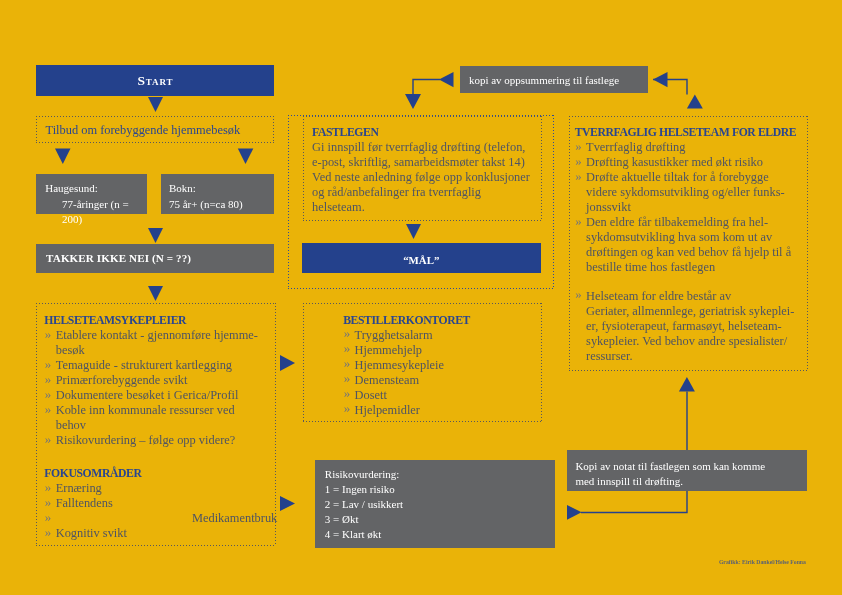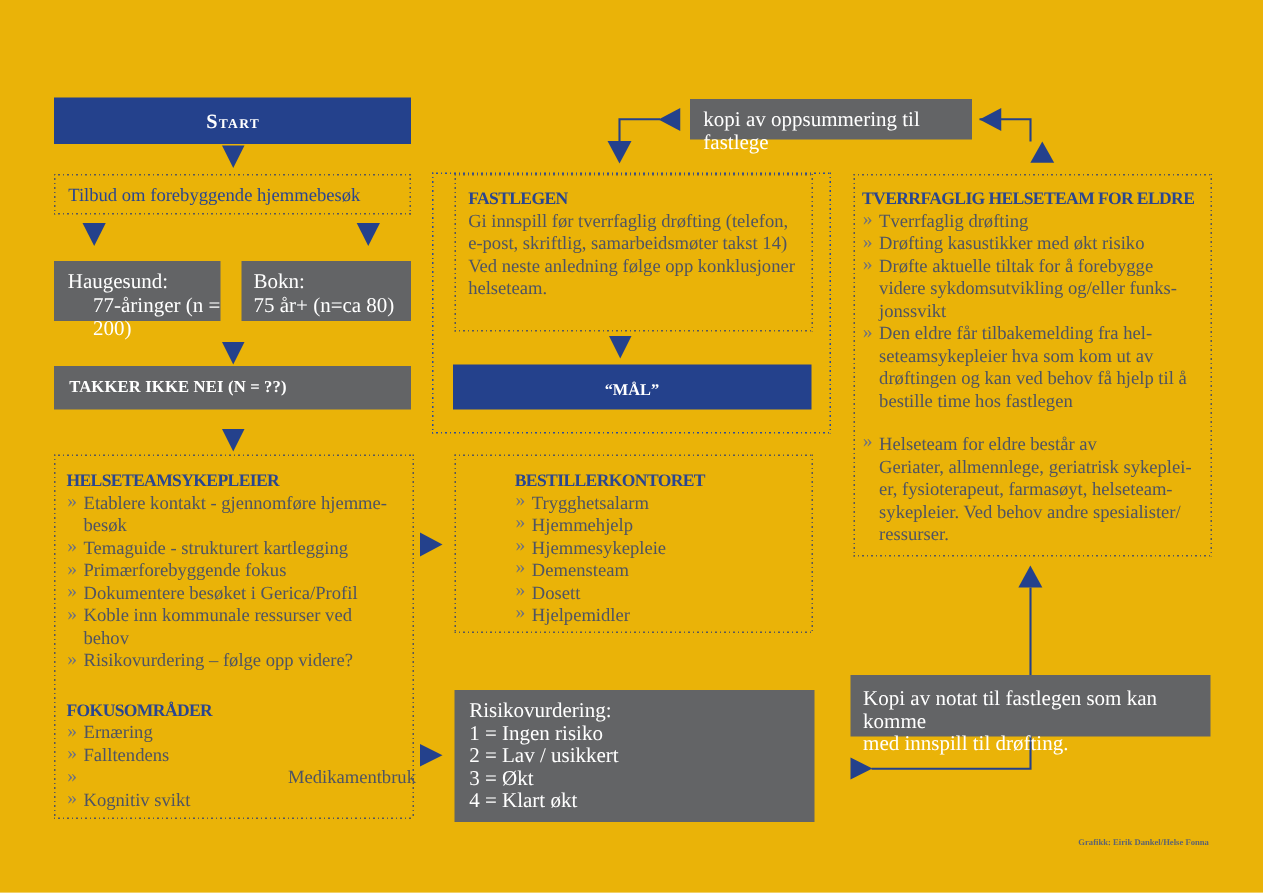--- a/index.html
+++ b/index.html
@@ -24,21 +24,21 @@
     background-position:0 0, 0 100%, 0 0, 100% 0;
     background-repeat:no-repeat;
   }
   .dotgray{--dc:#58585b;}
   .dotblue{--dc:#2d4c99;}
 
   .cap{font-variant:small-caps;font-weight:bold;letter-spacing:.3px;}
   .hd{color:#2a4690;font-weight:bold;
       font-size:11.7px;letter-spacing:-0.4px;line-height:15px;white-space:nowrap;}
   .txt{color:#4f5463;font-size:12.4px;line-height:15px;}
-  .wtxt{color:#ffffff;font-size:14px;line-height:15px;}
+  .wtxt{color:#ffffff;font-size:11px;line-height:15px;}
 
   ul.bl{list-style:none;margin:0;padding:0;}
   ul.bl li{position:relative;padding-left:11.4px;}
   ul.bl li .bu{position:absolute;left:0.5px;top:-2.2px;font-size:13px;color:#6c7182;line-height:15px;}
 
   svg.art{position:absolute;left:0;top:0;width:842px;height:595px;overflow:visible;pointer-events:none;z-index:0;}
   .abs{z-index:1;}
   .credit{font-size:5.75px;font-weight:bold;color:#5e6470;letter-spacing:0px;line-height:7px;}
 </style>
 </head>
@@ -90,21 +90,21 @@
   <div class="abs gray" style="left:36px;top:243.8px;width:238px;height:29px;">
     <div class="abs" style="left:10.1px;top:7.2px;font-size:11.1px;font-weight:bold;letter-spacing:0.1px;line-height:15px;">TAKKER IKKE NEI (N = ??)</div>
   </div>
 
   <div class="abs dotgray" style="left:36px;top:303px;width:239.5px;height:243px;">
     <div class="abs" style="left:8.3px;top:10.1px;width:233px;">
       <div class="hd">HELSETEAMSYKEPLEIER</div>
       <ul class="bl txt" id="hs-list">
           <li><span class="bu">»</span><span><span style="display: block;">Etablere kontakt - gjennomføre hjemme-</span><span style="display: block;">besøk</span></span></li>
           <li><span class="bu">»</span><span><span style="display: block;">Temaguide - strukturert kartlegging</span></span></li>
-          <li><span class="bu">»</span><span><span style="display: block;">Primærforebyggende fokus</span></span></li>
+          <li><span class="bu">»</span><span><span style="display: block;">Primærforebyggende svikt</span></span></li>
           <li><span class="bu">»</span><span><span style="display: block;">Dokumentere besøket i Gerica/Profil</span></span></li>
           <li><span class="bu">»</span><span><span style="display: block;">Koble inn kommunale ressurser ved</span><span style="display: block;">behov</span></span></li>
           <li><span class="bu">»</span><span><span style="display: block;">Risikovurdering – følge opp videre?</span></span></li>
         </ul>
       <div class="hd" style="margin-top:17.7px;">FOKUSOMRÅDER</div>
       <ul class="bl txt" id="hs-list2">
           <li><span class="bu">»</span><span><span style="display: block;">Ernæring</span></span></li>
           <li><span class="bu">»</span><span><span style="display: block;">Falltendens</span></span></li>
           <li><span class="bu">»</span><span><span style="display: block; text-align: right;">Medikamentbruk</span></span></li>
           <li><span class="bu">»</span><span><span style="display: block;">Kognitiv svikt</span></span></li>
@@ -114,20 +114,21 @@
 
   <div class="abs dotblue" style="left:287.5px;top:115px;width:266px;height:173.5px;"></div>
 
   <div class="abs dotgray" style="left:302.5px;top:115.5px;width:239px;height:105px;">
     <div class="abs" style="left:9.6px;top:9.6px;width:226px;">
       <div class="hd">FASTLEGEN</div>
       <div class="txt" id="fl-lines">
           <div>Gi innspill før tverrfaglig drøfting (telefon,</div>
           <div>e-post, skriftlig, samarbeidsmøter takst 14)</div>
           <div>Ved neste anledning følge opp konklusjoner</div>
+          <div>og råd/anbefalinger fra tverrfaglig</div>
           <div>helseteam.</div>
         </div>
     </div>
   </div>
 
   <div class="abs boxfill blue" style="left:301.9px;top:243.2px;width:238.8px;height:30px;justify-content:center;">
     <span style="font-size:10.9px;font-weight:bold;letter-spacing:0px;position:relative;top:1.4px;">“MÅL”</span>
   </div>
 
   <div class="abs dotgray" style="left:302.5px;top:303.4px;width:239px;height:119.1px;">
@@ -137,38 +138,38 @@
           <li><span class="bu">»</span><span><span style="display: block;">Trygghetsalarm</span></span></li>
           <li><span class="bu">»</span><span><span style="display: block;">Hjemmehjelp</span></span></li>
           <li><span class="bu">»</span><span><span style="display: block;">Hjemmesykepleie</span></span></li>
           <li><span class="bu">»</span><span><span style="display: block;">Demensteam</span></span></li>
           <li><span class="bu">»</span><span><span style="display: block;">Dosett</span></span></li>
           <li><span class="bu">»</span><span><span style="display: block;">Hjelpemidler</span></span></li>
         </ul>
     </div>
   </div>
 
-  <div class="abs gray" style="left:303px;top:459.5px;width:239.5px;height:88px;">
+  <div class="abs gray" style="left:315px;top:459.5px;width:239.5px;height:88px;">
     <div class="abs wtxt" id="rv-lines" style="left:9.8px;top:7px;width:220px;">
         <div>Risikovurdering:</div>
         <div>1 = Ingen risiko</div>
         <div>2 = Lav / usikkert</div>
         <div>3 = Økt</div>
         <div>4 = Klart økt</div>
       </div>
   </div>
 
   <div class="abs dotgray" style="left:568.5px;top:115.5px;width:239px;height:255px;">
     <div class="abs" style="left:6.2px;top:9.5px;width:232px;">
       <div class="hd">TVERRFAGLIG HELSETEAM FOR ELDRE</div>
       <ul class="bl txt" id="tf-list">
           <li><span class="bu">»</span><span><span style="display: block;">Tverrfaglig drøfting</span></span></li>
           <li><span class="bu">»</span><span><span style="display: block;">Drøfting kasustikker med økt risiko</span></span></li>
           <li><span class="bu">»</span><span><span style="display: block;">Drøfte aktuelle tiltak for å  forebygge</span><span style="display: block;">videre sykdomsutvikling og/eller funks-</span><span style="display: block;">jonssvikt</span></span></li>
-          <li><span class="bu">»</span><span><span style="display: block;">Den eldre får tilbakemelding fra hel-</span><span style="display: block;">seteamsykepleier hva som kom ut av</span><span style="display: block;">drøftingen og kan ved behov få hjelp til å</span><span style="display: block;">bestille time hos fastlegen</span></span></li>
+          <li><span class="bu">»</span><span><span style="display: block;">Den eldre får tilbakemelding fra hel-</span><span style="display: block;">sykdomsutvikling hva som kom ut av</span><span style="display: block;">drøftingen og kan ved behov få hjelp til å</span><span style="display: block;">bestille time hos fastlegen</span></span></li>
         </ul>
       <ul class="bl txt" id="tf-list2" style="margin-top:13.6px;">
           <li><span class="bu">»</span><span><span style="display: block;">Helseteam for eldre består av</span><span style="display: block;">Geriater, allmennlege, geriatrisk sykeplei-</span><span style="display: block;">er, fysioterapeut, farmasøyt, helseteam-</span><span style="display: block;">sykepleier. Ved behov andre spesialister/</span><span style="display: block;">ressurser.</span></span></li>
         </ul>
     </div>
   </div>
 
   <div class="abs gray" style="left:460.1px;top:65.9px;width:187.8px;height:26.8px;">
     <div class="abs wtxt" style="left:8.8px;top:7.3px;">kopi av oppsummering til fastlege</div>
   </div>

